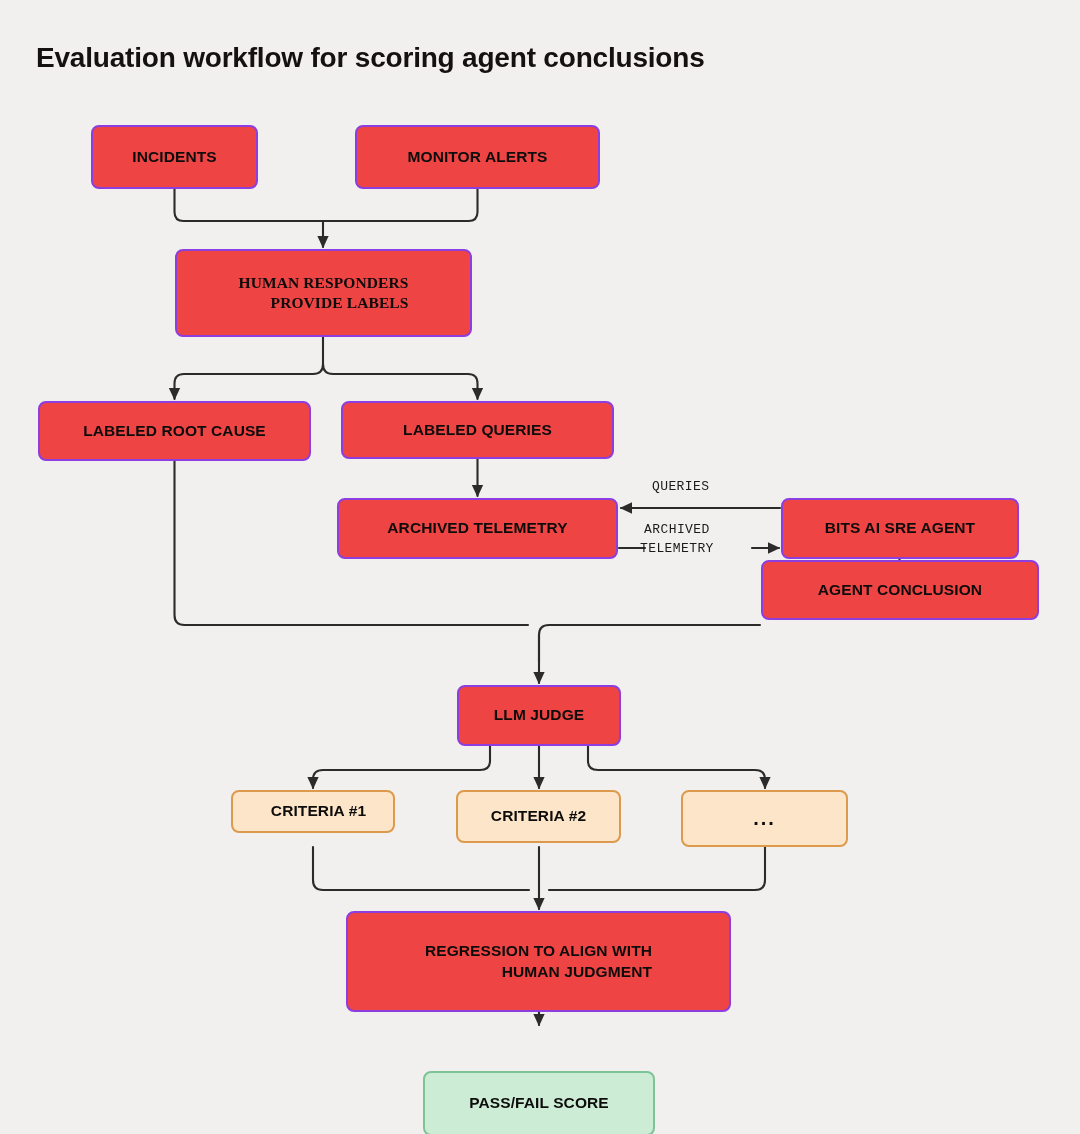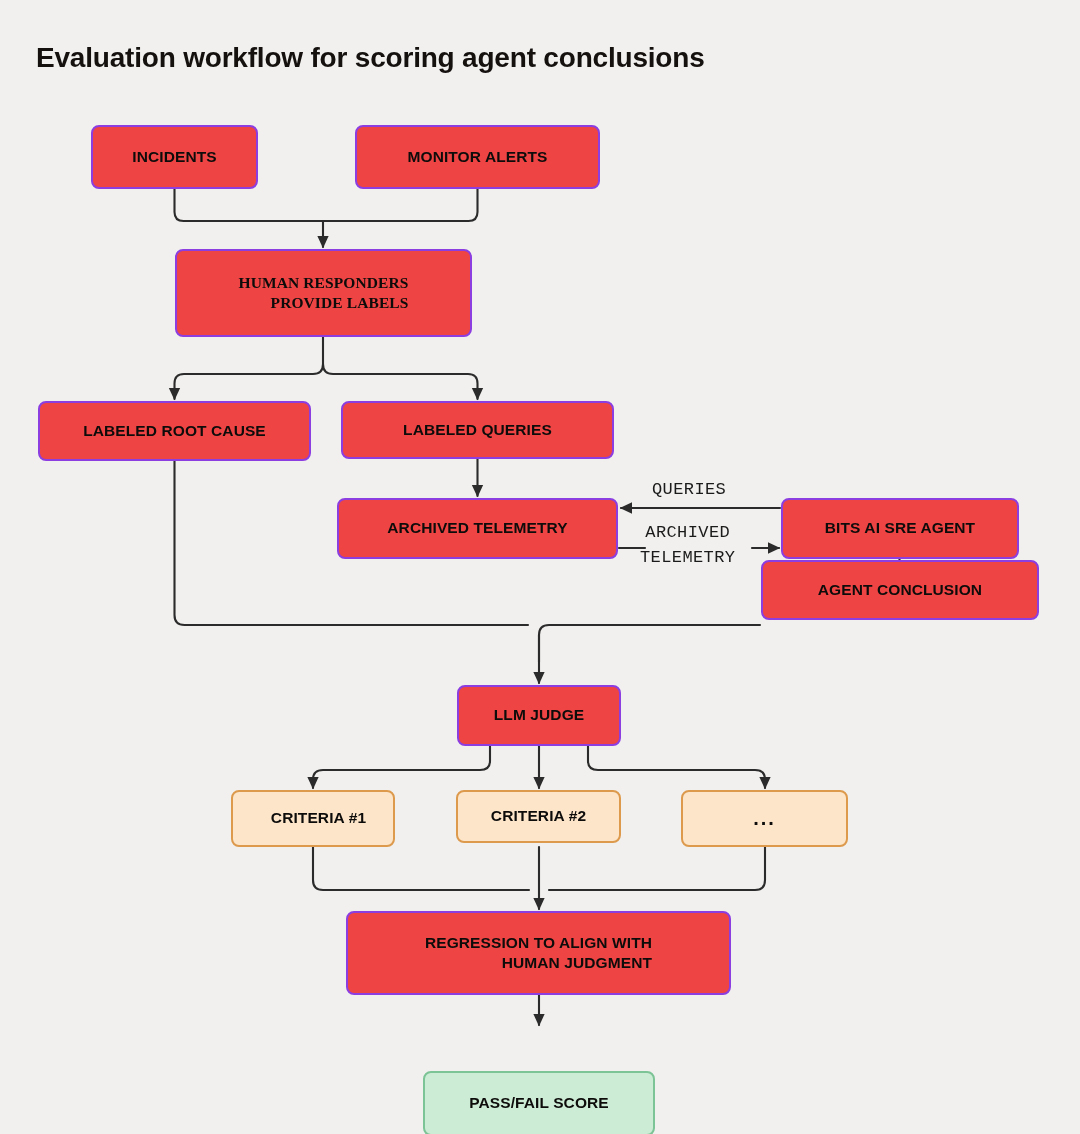--- a/index.html
+++ b/index.html
@@ -61,21 +61,21 @@
   }
   .node.green {
     background: #cdecd5;
     border-color: #7cc396;
     margin-top: 44px;
   }
   .node .lbl { display: block; }
   .edge-label {
     position: absolute;
     font-family: "Liberation Mono", monospace;
-    font-size: 17px;
+    font-size: 13px;
     color: #1b1b1b;
     white-space: pre;
     text-align: center;
     line-height: 1.45;
     letter-spacing: 0.4px;
   }
   .dots { font-size: 20px; letter-spacing: 2px; }
 </style>
 </head>
 <body>
@@ -156,33 +156,33 @@
 </div>
 
 <div class="node purple" style="left:761px; top:560px; width:278px; height:60px;">
   <span class="lbl">AGENT CONCLUSION</span>
 </div>
 
 <div class="node purple" style="left:457px; top:685px; width:164px; height:61px;">
   <span class="lbl">LLM JUDGE</span>
 </div>
 
-<div class="node orange" style="left:231px; top:790px; width:164px; height:57px;padding-left:19px;">
+<div class="node orange" style="left:231px; top:790px; width:164px; height:43px;padding-left:19px;">
   <span class="lbl">CRITERIA #1</span>
 </div>
 
 <div class="node orange" style="left:456px; top:790px; width:165px; height:53px;">
   <span class="lbl">CRITERIA #2</span>
 </div>
 
 <div class="node orange" style="left:681px; top:790px; width:167px; height:57px;">
   <span class="lbl dots">...</span>
 </div>
 
-<div class="node purple" style="left:346px; top:911px; width:385px; height:84px;">
+<div class="node purple" style="left:346px; top:911px; width:385px; height:101px;">
   <span class="lbl">REGRESSION TO ALIGN WITH<br>HUMAN JUDGMENT</span>
 </div>
 
 <div class="node green" style="left:423px; top:1027px; width:232px; height:65px;">
   <span class="lbl">PASS/FAIL SCORE</span>
 </div>
 
 <div class="edge-label" style="left:652px; top:478px;">QUERIES</div>
 
 <div class="edge-label" style="left:640px; top:521px;">ARCHIVED<br>TELEMETRY</div>

